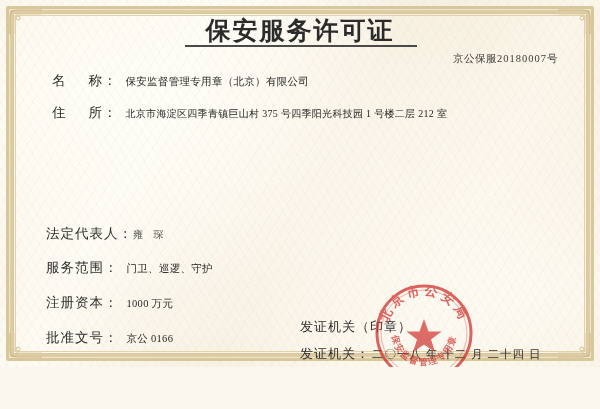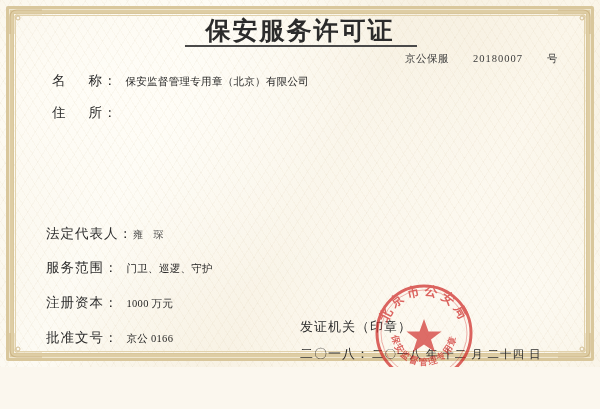--- a/index.html
+++ b/index.html
@@ -101,21 +101,21 @@
   #serial-line {
     position: absolute;
     top: 52px;
     right: 42px;
     font-size: 10.5px;
     color: #3a3a3a;
     letter-spacing: .5px;
     white-space: nowrap;
   }
   #serial-line .serial-num {
-    margin: 0 24px;
+    margin: 0 0;
     font-family: "Liberation Serif", serif;
     letter-spacing: 1px;
   }
 
   
   .field {
     position: absolute;
     display: flex;
     align-items: baseline;
     white-space: nowrap;
@@ -249,20 +249,21 @@
     <span class="field-label">名</span>
     <span class="name-gap"></span>
     <span class="field-label">称：</span>
     <span class="field-value">保安监督管理专用章（北京）有限公司</span>
   </div>
 
   <div class="field" id="row-address">
     <span class="field-label">住</span>
     <span class="name-gap"></span>
     <span class="field-label">所：</span>
+    <span class="field-value small">北京市海淀区四季青镇巨山村 375 号四季阳光科技园 1 号楼二层 212 室</span>
   </div>
 
   <div class="field" id="row-legal">
     <span class="field-label spaced">法定代表人：</span>
     <span id="legal-name">雍 琛</span>
   </div>
 
   <div class="field" id="row-scope">
     <span class="field-label spaced">服务范围：</span>
     <span class="field-value">门卫、巡逻、守护</span>
@@ -274,21 +275,21 @@
   </div>
 
   <div class="field" id="row-approval">
     <span class="field-label spaced">批准文号：</span>
     <span class="field-value">京公 0166</span>
   </div>
 
   <div id="issuer-block">
     <div>发证机关（印章）</div>
     <div id="issue-date-row">
-      <span>二〇一八：</span>
+      <span>发证机关：</span>
       <span id="issue-date-value">二〇一八 年 十二 月 二十四 日</span>
     </div>
   </div>
 
   <div id="seal">
     <svg width="104" height="104" viewBox="0 0 104 104">
       <defs>
         <path id="seal-arc-top" d="M 14,52 A 38,38 0 0 1 90,52"></path>
         <path id="seal-arc-bottom" d="M 20,52 A 32,32 0 0 0 84,52"></path>
       </defs>

